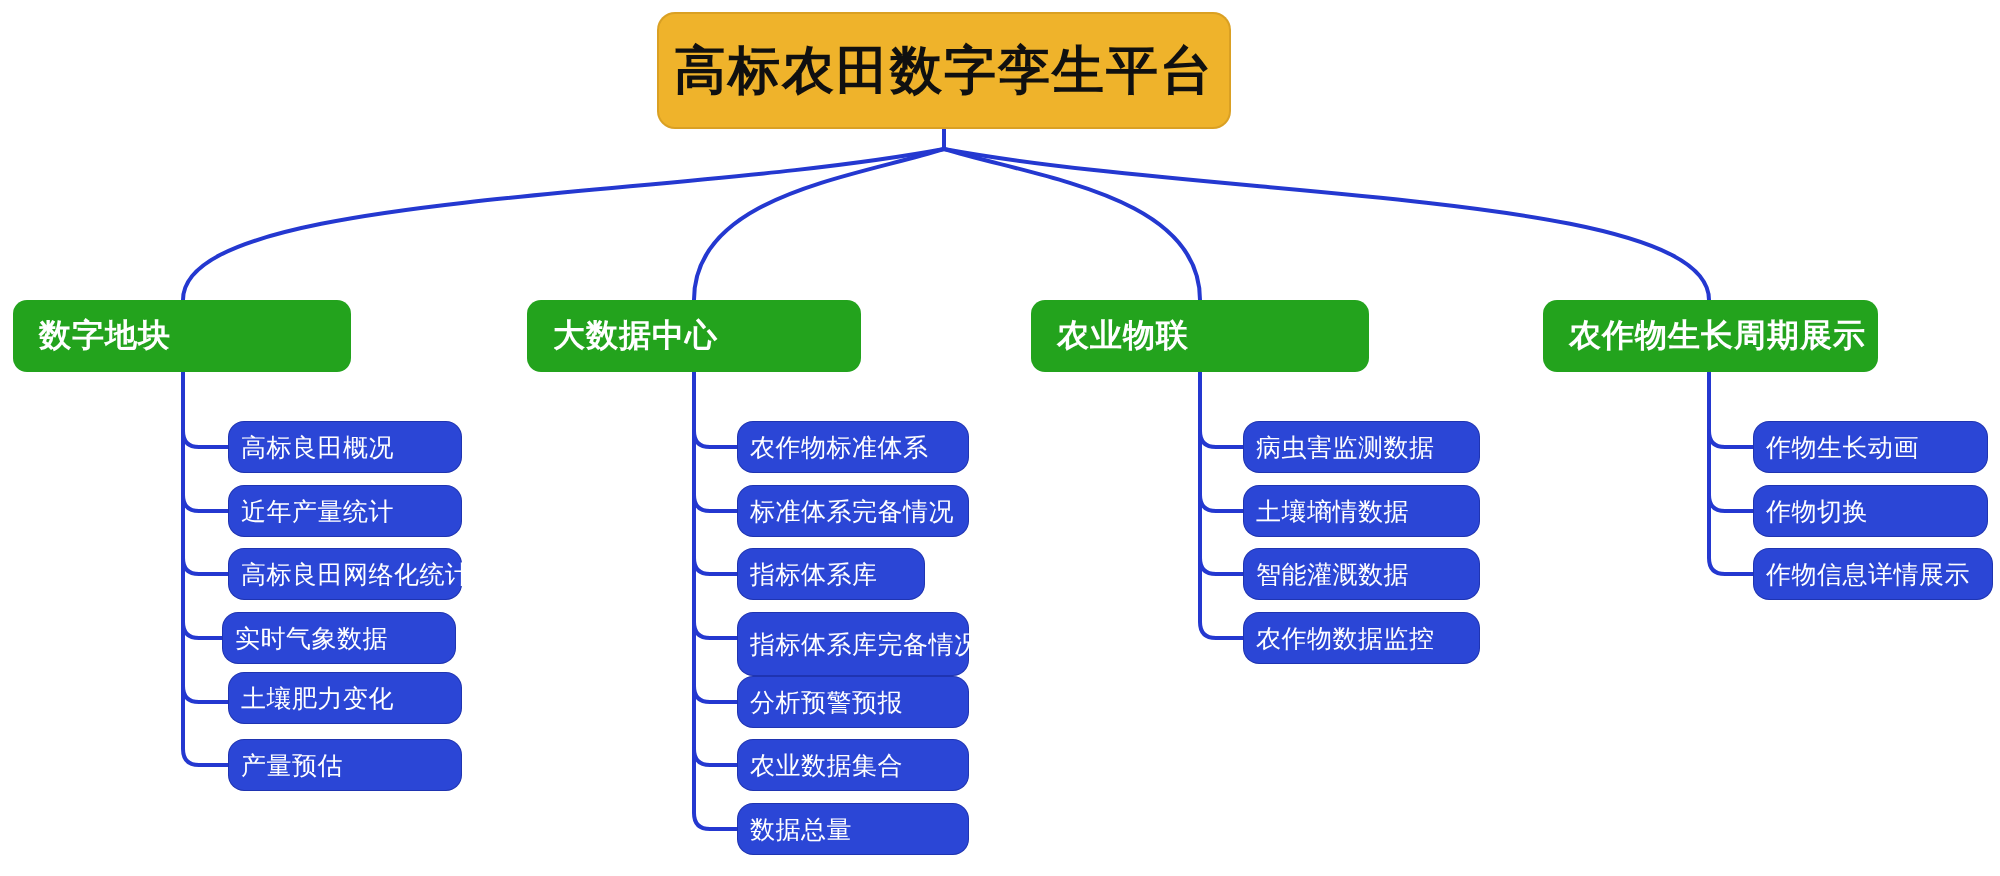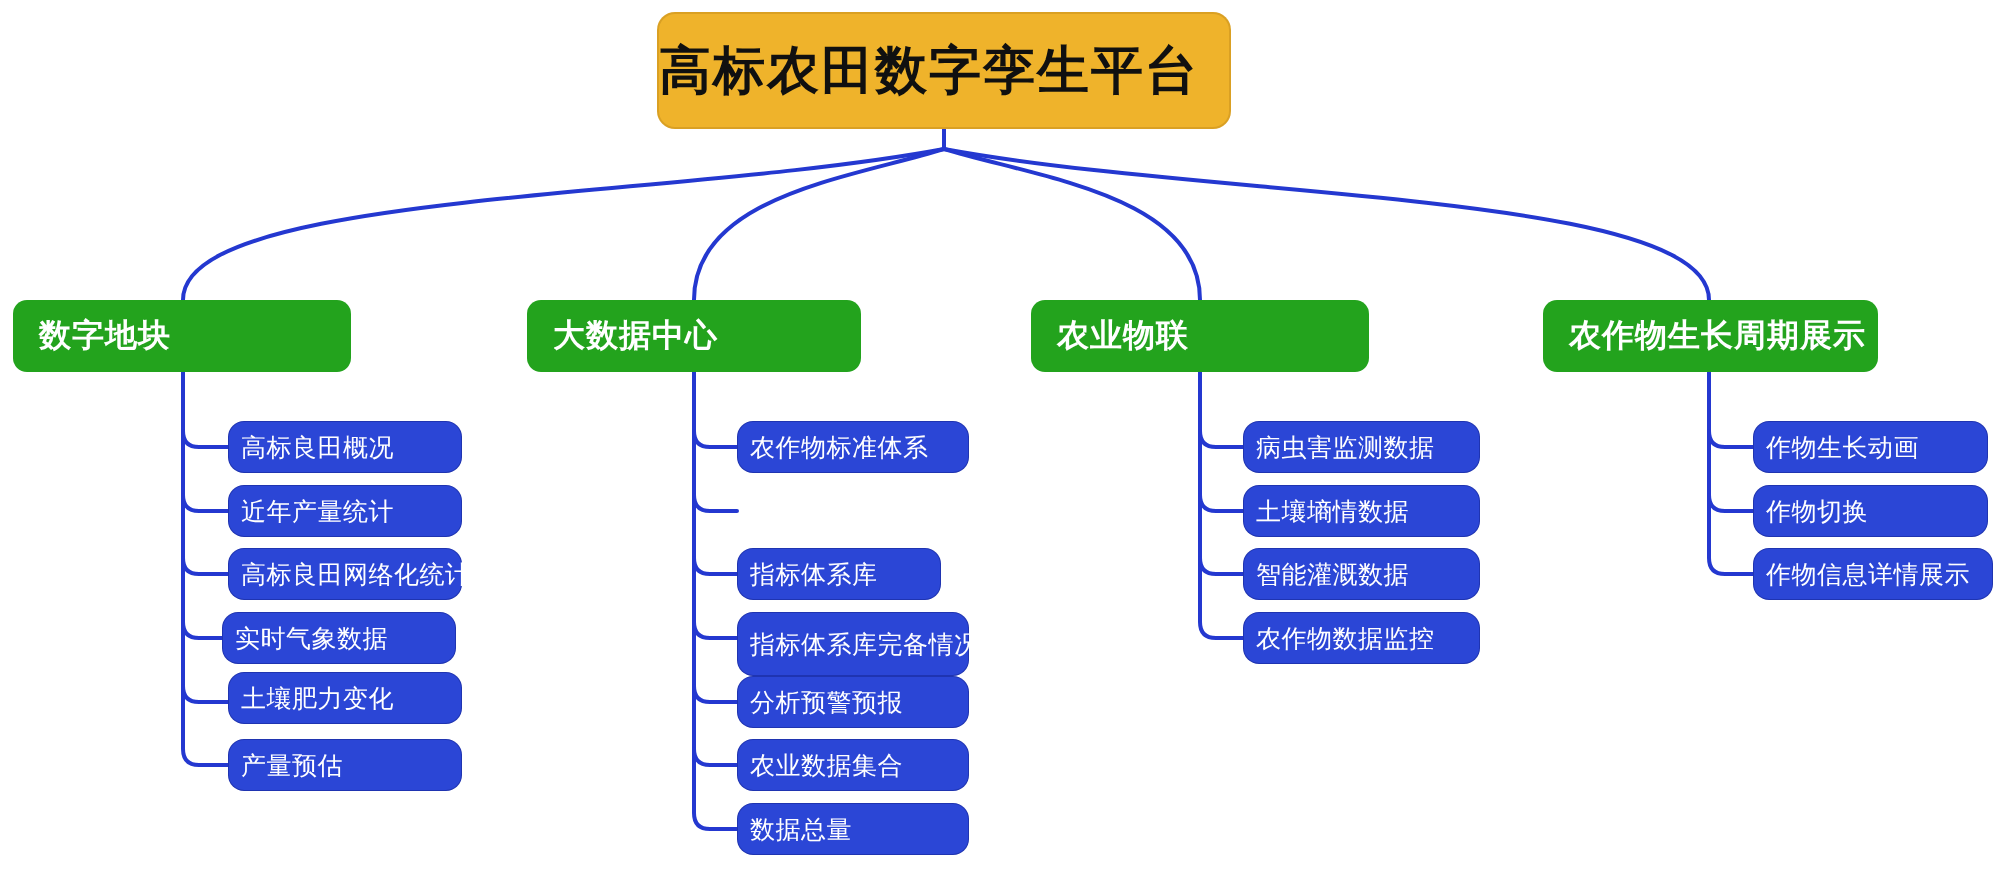--- a/index.html
+++ b/index.html
@@ -13,21 +13,21 @@
     width:2000px;height:876px;position:relative;overflow:hidden;
     background:#ffffff;
     font-family:"Liberation Sans","DejaVu Sans",sans-serif;
   }
   .canvas{position:absolute;inset:0;}
   svg.wires{position:absolute;left:0;top:0;pointer-events:none;}
   svg.wires path{fill:none;stroke:var(--connector);stroke-width:4;stroke-linecap:round;}
   .node{position:absolute;display:flex;align-items:center;box-sizing:border-box;white-space:nowrap;}
   .root{
     background:var(--root-fill);color:var(--root-text);
-    border-radius:18px;
+    border-radius:18px;justify-content:center;
     font-size:52px;font-weight:bold;letter-spacing:2px;
     border:2px solid rgba(120,80,0,0.18);
     z-index:3;
   }
   .branch{
     background:var(--branch-fill);color:var(--branch-text);
     border-radius:14px;padding-left:26px;
     font-size:32px;font-weight:bold;letter-spacing:1px;
     z-index:3;
   }
@@ -109,21 +109,24 @@
   <div class="node child" style="left:228px;top:672px;width:234px;height:52px">
     <span>土壤肥力变化</span>
   </div>
   <div class="node child" style="left:228px;top:739px;width:234px;height:52px">
     <span>产量预估</span>
   </div>
 
   <div class="node child" style="left:737px;top:421px;width:232px;height:52px">
     <span>农作物标准体系</span>
   </div>
-  <div class="node child" style="left:737px;top:548px;width:204px;height:52px">
+  <div class="node child" style="left:737px;top:485px;width:232px;height:52px">
+    <span>标准体系完备情况</span>
+  </div>
+  <div class="node child" style="left:737px;top:548px;width:188px;height:52px">
     <span>指标体系库</span>
   </div>
   <div class="node child" style="left:737px;top:612px;width:232px;height:64px">
     <span>指标体系库完备情况</span>
   </div>
   <div class="node child" style="left:737px;top:676px;width:232px;height:52px">
     <span>分析预警预报</span>
   </div>
   <div class="node child" style="left:737px;top:739px;width:232px;height:52px">
     <span>农业数据集合</span>

